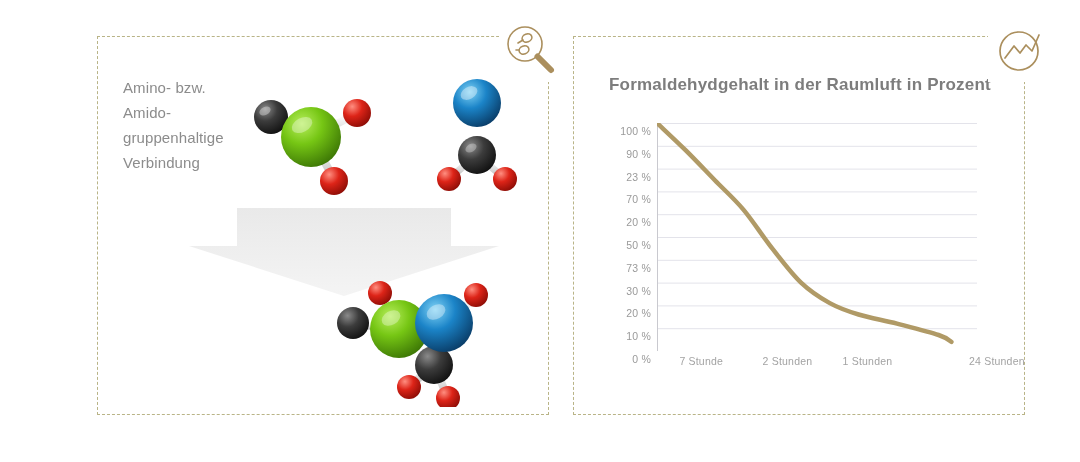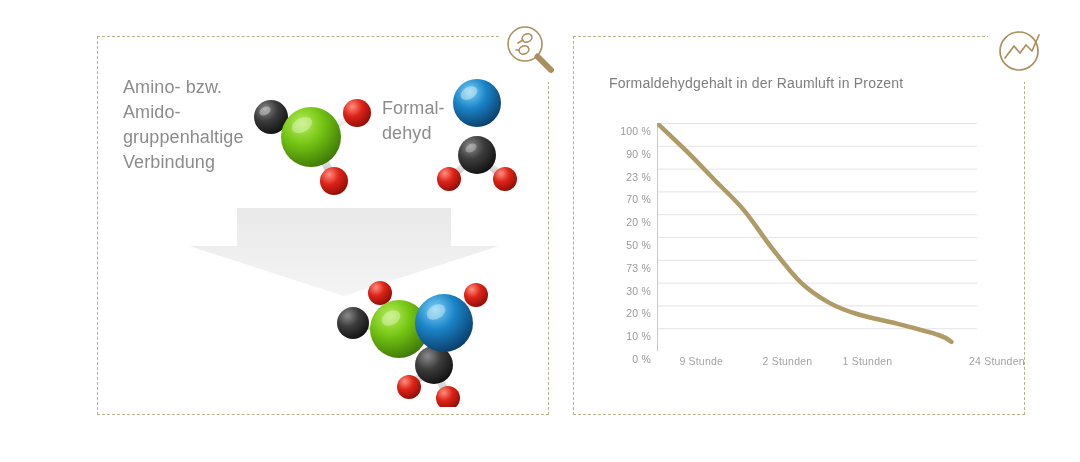--- a/index.html
+++ b/index.html
@@ -32,21 +32,21 @@
     display: flex; align-items: center; justify-content: center;
   }
   #icon-magnifier { left: 499px; top: 18px; }
   #icon-trend     { left: 988px; top: 18px; }
   .corner-icon svg { display: block; }
 
   
   .label-text {
     position: absolute;
     color: #8c8c8c;
-    font-size: 18px;
+    font-size: 15px;
     line-height: 25px;
     font-weight: 400;
     letter-spacing: .1px;
     white-space: pre-line;
   }
   #label-amino { left: 122px; top: 74px; width: 160px; }
   #label-formaldehyd { left: 381px; top: 95px; width: 92px; }
   #label-halbaminal { left: 222px; top: 337px; width: 170px; }
 
   
@@ -57,22 +57,22 @@
   }
 
   
   .molecule { position: absolute; }
 
   
   #chart-title {
     position: absolute;
     left: 608px; top: 74px;
     color: #7d7d7d;
-    font-size: 14px;
-    font-weight: 400;
+    font-size: 17px;
+    font-weight: 700;
     letter-spacing: .2px;
     white-space: nowrap;
   }
 
   #chart-area {
     position: absolute;
     left: 598px; top: 122px;
     width: 400px; height: 255px;
   }
 
@@ -119,22 +119,20 @@
 
 <div class="stage">
 
   <div class="panel" id="panel-left">
 
     <div class="label-text" id="label-amino" style="left:25px; top:38px;">Amino- bzw.
 Amido-
 gruppenhaltige
 Verbindung</div>
 
-    <div class="label-text" id="label-formaldehyd" style="left:284px; top:59px;">Formal-
-dehyd</div>
 
 
     <div class="molecule" style="left:146px; top:48px; width:128px; height:110px;">
       <svg width="128" height="110" viewBox="0 0 128 110">
         <defs>
           <radialGradient id="gGreen" cx="35%" cy="28%" r="75%">
             <stop offset="0%" stop-color="#b6ee5c"></stop>
             <stop offset="45%" stop-color="#76c614"></stop>
             <stop offset="100%" stop-color="#3f7a06"></stop>
           </radialGradient>
@@ -262,21 +260,21 @@
               <line x1="0" x2="320" y1="182.9" y2="182.9" stroke="#e3e3ea" stroke-width="1"></line>
               <line x1="0" x2="320" y1="205.7" y2="205.7" stroke="#e3e3ea" stroke-width="1"></line>
               <line x1="0" x2="320" y1="228.5" y2="228.5" stroke="#e3e3ea" stroke-width="1"></line>
             </g>
           <line id="axis-y" x1="0.5" y1="0" x2="0.5" y2="228" stroke="#c9c9cf" stroke-width="1"></line>
           <path id="series-path" fill="none" stroke="#b09a66" stroke-width="4.5" stroke-linecap="round" stroke-linejoin="round" d="M 0.0 0.0 C 4.8 4.6, 19.2 17.9, 28.8 27.4 C 38.4 36.9, 48.0 47.1, 57.6 57.0 C 67.2 66.9, 76.8 75.2, 86.4 86.6 C 96.0 98.0, 105.6 113.2, 115.2 125.4 C 124.8 137.6, 134.4 150.5, 144.0 159.6 C 153.6 168.7, 163.2 174.8, 172.8 180.1 C 182.4 185.4, 190.4 188.1, 201.6 191.5 C 212.8 194.9, 226.7 197.2, 240.0 200.6 C 253.3 204.1, 272.5 209.0, 281.6 212.0 C 290.7 215.1, 292.3 217.7, 294.4 218.9"></path>
         </svg>
       </div>
 
       <div id="x-axis-labels">
-          <span class="x-tick" style="left: 22.4px;">9 Stunde</span>
+          <span class="x-tick" style="left: 22.4px;">7 Stunde</span>
           <span class="x-tick" style="left: 105.6px;">2 Stunden</span>
           <span class="x-tick" style="left: 185.6px;">1 Stunden</span>
           <span class="x-tick" style="left: 312px;">24 Stunden</span>
         </div>
     </div>
   </div>
 
   <div class="corner-icon" id="icon-magnifier">
     <svg width="58" height="58" viewBox="0 0 58 58">
       <g fill="none" stroke="#ab8f5d" stroke-width="1.6">

